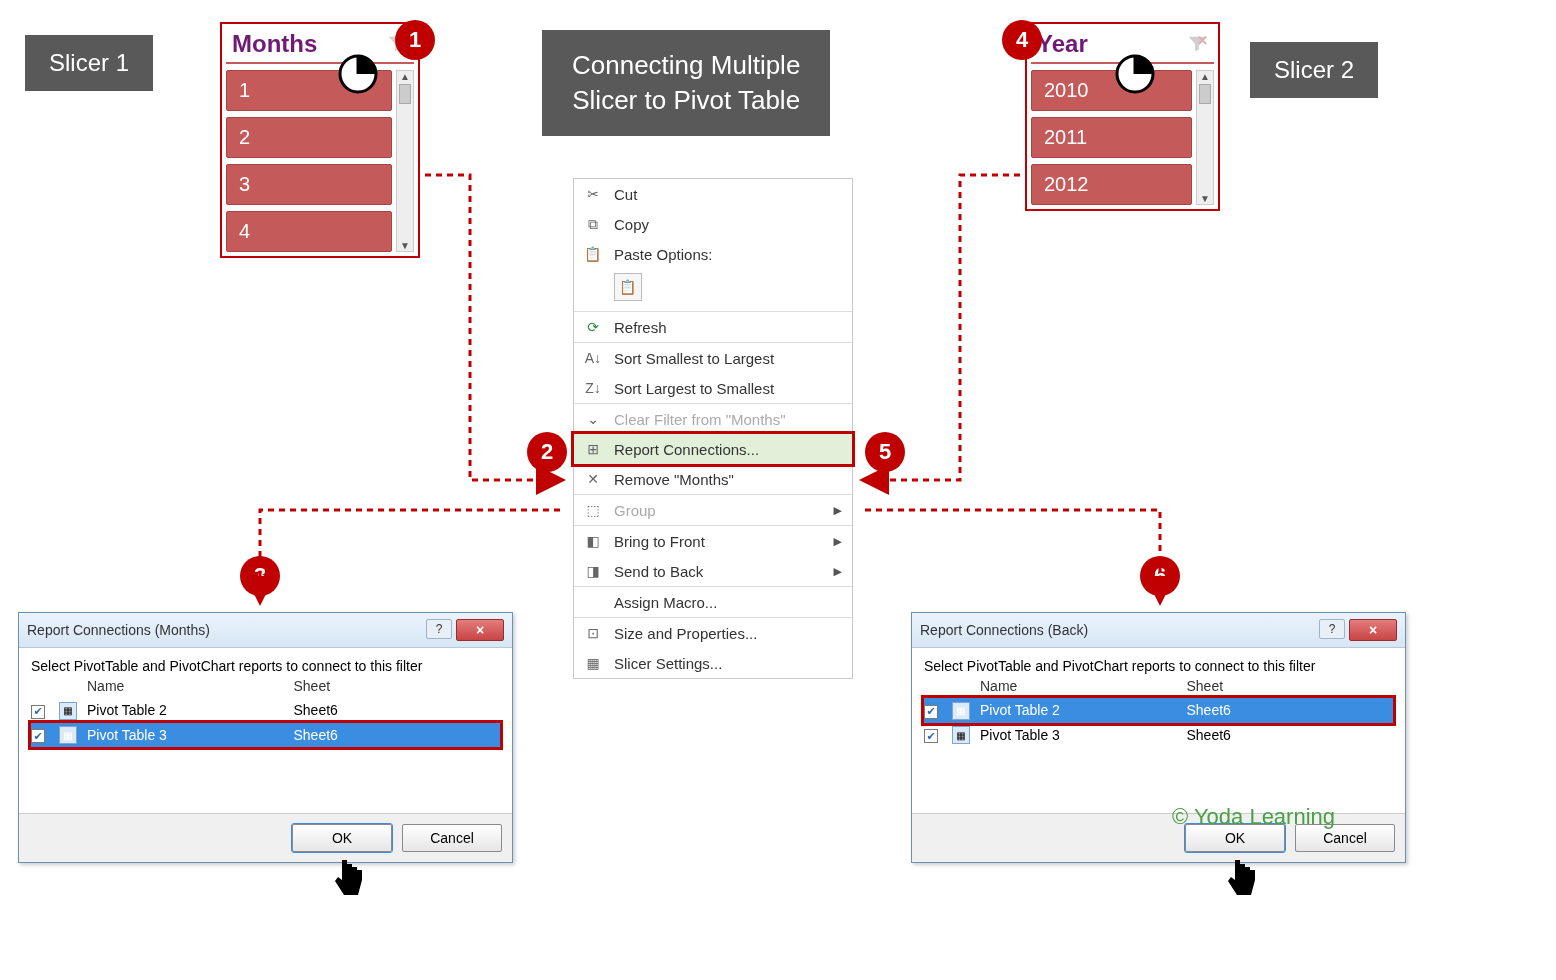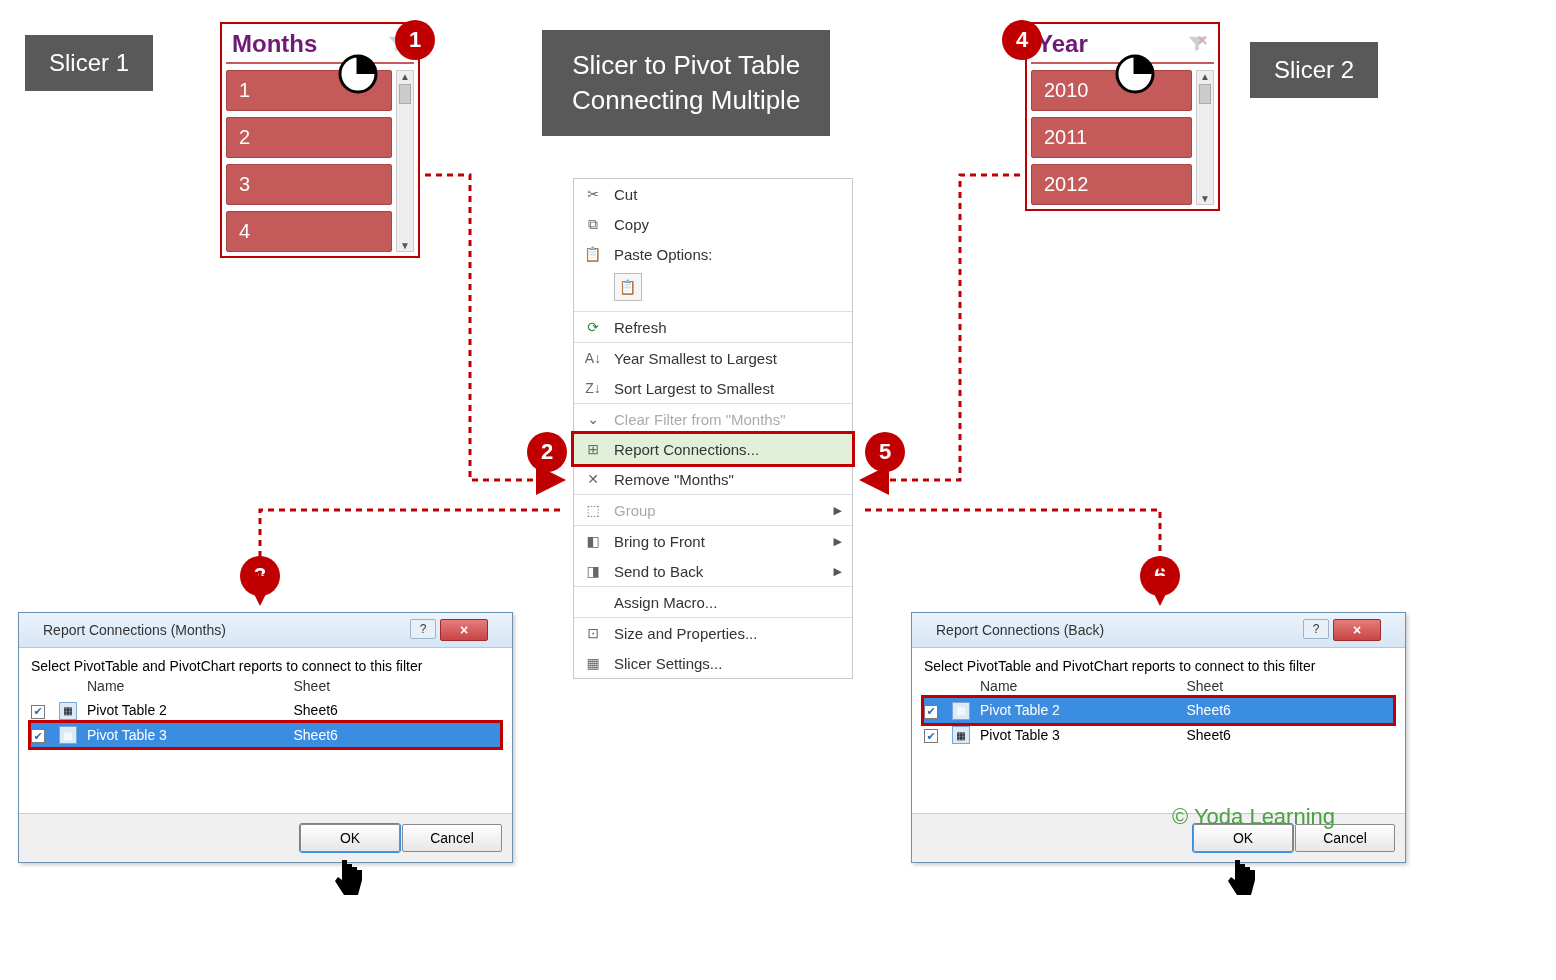--- a/index.html
+++ b/index.html
@@ -154,21 +154,21 @@
   .dialog {
     position: absolute;
     width: 495px;
     border: 1px solid #6b90b0;
     background: #f0f0f0;
     box-shadow: 2px 2px 4px rgba(0,0,0,0.2);
   }
   .dlg-titlebar {
     background: linear-gradient(#eaf3fb, #d7e6f5);
     border-bottom: 1px solid #b6c8da;
-    padding: 6px 24px;
+    padding: 6px 8px;
     display: flex;
     align-items: center;
     justify-content: space-between;
     font-size: 14px;
     color: #333;
   }
   .dlg-btns { display:flex; gap:4px; }
   .dlg-help { width:26px;height:20px;background:#e9eff6;border:1px solid #9bb4cc;display:flex;align-items:center;justify-content:center;font-size:12px;border-radius:2px;}
   .dlg-close {
     width:48px;height:22px;
@@ -197,21 +197,21 @@
   .dlg-row.selected {
     background: #3a8de0;
     color: #fff;
   }
   .dlg-row.selected.outlined, .dlg-row.outlined {
     outline: 3px solid #C00000;
   }
   .dlg-row .pticon {
     width:18px;height:18px;border:1px solid #7aa7d6;background:#dce9f7;display:inline-flex;align-items:center;justify-content:center;font-size:10px;
   }
-  .dlg-footer { padding: 10px; display:flex; gap:2px; justify-content:flex-end; background:#f0f0f0;}
+  .dlg-footer { padding: 10px; display:flex; gap:10px; justify-content:flex-end; background:#f0f0f0;}
   .dlg-btn {
     width: 100px; height: 28px;
     border: 1px solid #8a8a8a;
     background: linear-gradient(#fff,#e6e6e6);
     font-size: 14px;
     display:flex;align-items:center;justify-content:center;
     border-radius: 2px;
   }
   .dlg-btn.default { outline: 1px solid #3a8de0; }
   
@@ -224,22 +224,22 @@
   }
   svg.connector { position:absolute; top:0; left:0; pointer-events:none; }
 </style>
 </head>
 <body>
 
 <div class="label-box" style="left:25px; top:35px;">Slicer 1</div>
 <div class="label-box" style="left:1250px; top:42px;">Slicer 2</div>
 
 <div class="title-box" style="left:542px; top:30px;">
+  <div>Connecting Multiple</div>
   <div>Slicer to Pivot Table</div>
-  <div>Connecting Multiple</div>
 </div>
 
 <div class="slicer" style="left:220px; top:22px; width:200px;">
   <div class="slicer-header">
     <span class="slicer-title">Months</span>
     <span class="slicer-clear">
       <svg viewBox="0 0 24 24">
           <path d="M3 4h18l-7 8v6l-4 2v-8z" fill="#888"></path>
           <line x1="14" y1="4" x2="22" y2="12" stroke="#a33" stroke-width="2"></line>
           <line x1="22" y1="4" x2="14" y2="12" stroke="#a33" stroke-width="2"></line>
@@ -315,21 +315,21 @@
   </div>
   <div class="cm-paste-icons">
     <div class="paste-btn">📋</div>
   </div>
   <div class="cm-row sep">
     <span class="cm-icon" style="color:#2e8b3d;">⟳</span>
     <span>Refresh</span>
   </div>
   <div class="cm-row sep">
     <span class="cm-icon">A↓</span>
-    <span>Year Smallest to Largest</span>
+    <span>Sort Smallest to Largest</span>
   </div>
   <div class="cm-row">
     <span class="cm-icon">Z↓</span>
     <span>Sort Largest to Smallest</span>
   </div>
   <div class="cm-row sep disabled">
     <span class="cm-icon">⌄</span>
     <span>Clear Filter from "Months"</span>
   </div>
   <div class="cm-row highlighted">

